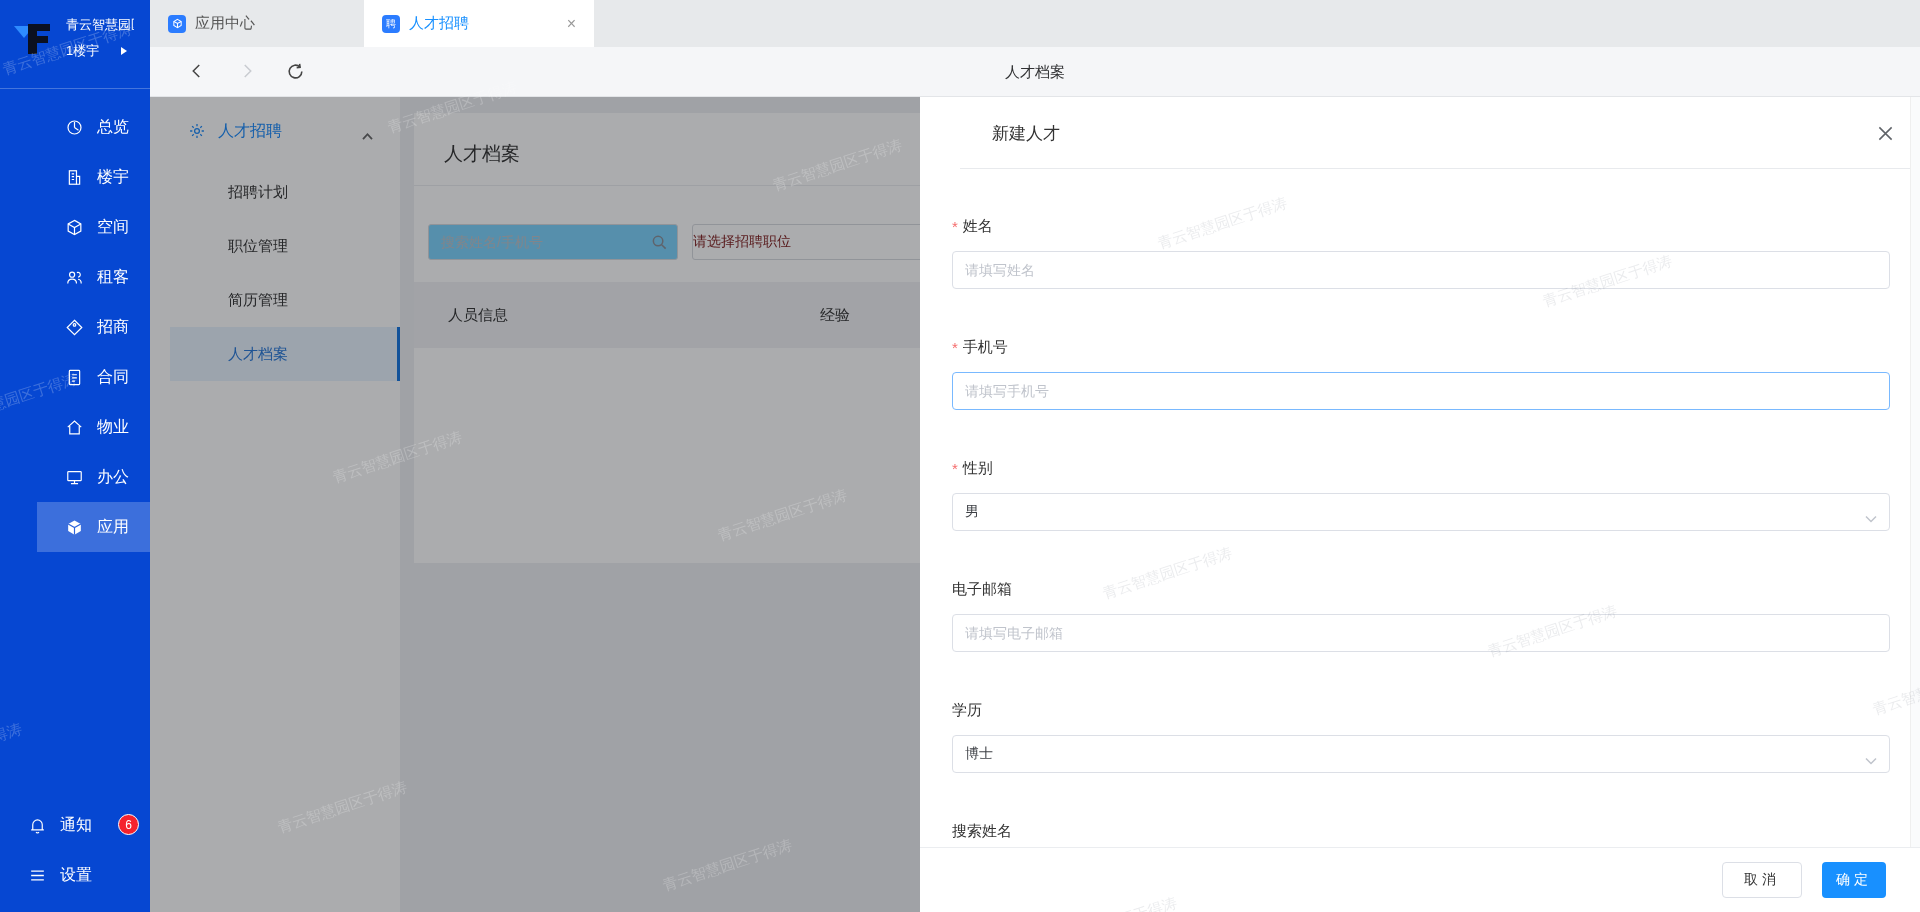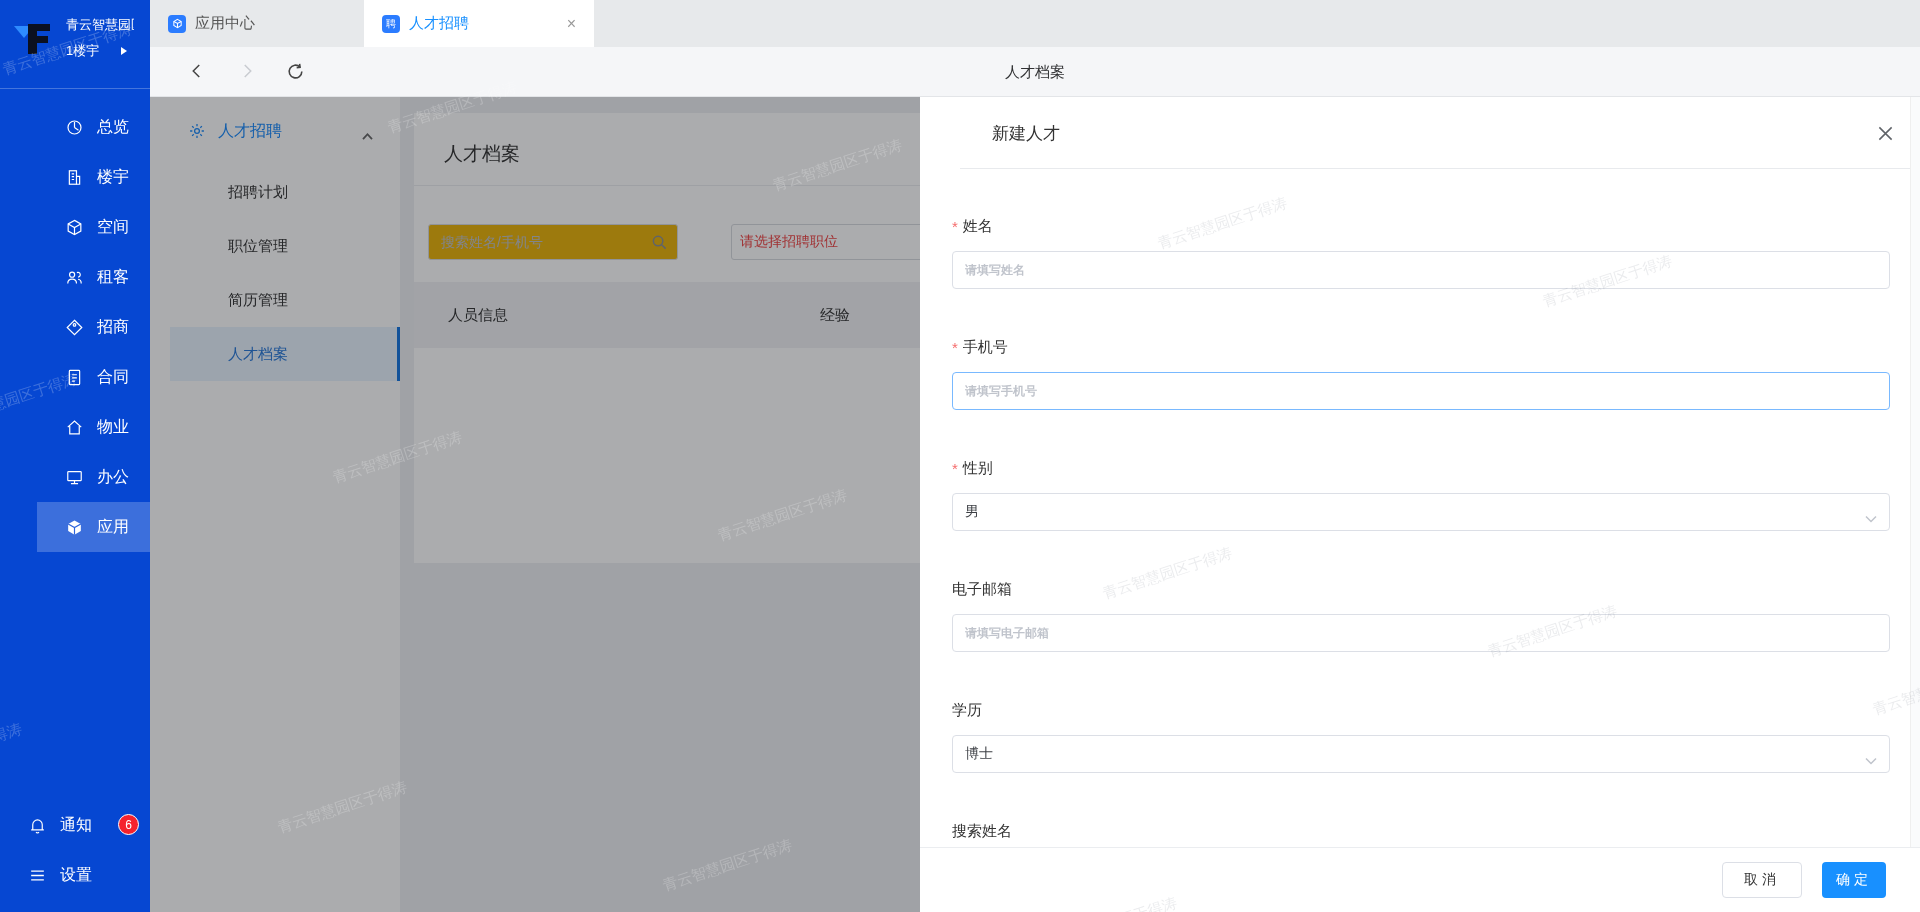--- a/index.html
+++ b/index.html
@@ -39,43 +39,43 @@
   .submenu { position:absolute; left:0; top:0; width:250px; bottom:0; background:#fff; }
   .submenu-header { height:68px; display:flex; align-items:center; padding-left:38px; gap:12px; color:#1989fa; font-size:16px; position:relative; cursor:pointer; }
   .submenu-caret { position:absolute; right:26px; top:30px; }
   .submenu-item { height:54px; display:flex; align-items:center; padding-left:78px; font-size:15px; color:#333; cursor:pointer;font-family:Liberation Serif, serif; }
   .submenu-item.active { background:#e9f3fd; color:#2878d8; border-right:3px solid #1576e0; margin-left:20px; padding-left:58px; }
 
   .main-card { position:absolute; left:264px; top:16px; width:1240px; height:450px; background:#fff; }
   .card-title { padding:28px 0 0 30px; font-size:19px; color:#333; }
   .card-divider { margin-top:18px; height:1px; background:#ebedf0; }
   .filter-row { margin:38px 0 0 14px; display:flex; gap:14px; }
-  .search-box { width:250px; height:36px; border:1px solid #d8dadf; border-radius:3px; background:#eab308; position:relative; }
+  .search-box { width:250px; height:36px; border:1px solid #d8dadf; border-radius:3px; background:#7dd3fc; position:relative; }
   .search-box input { border:0; outline:0; width:100%; height:100%; padding:0 32px 0 12px; font-size:14px; color:#333; background:transparent; }
   .search-box input::placeholder { color:#bfc3c9; }
   .search-ic { position:absolute; right:9px; top:9px; }
-  .select-box { width:246px; height:36px; border:1px solid #d8dadf; border-radius:3px; background:#fff; display:flex; align-items:center; padding-left:8px; font-size:14px; color:#ef4444; cursor:pointer;margin-left:39px; }
+  .select-box { width:246px; height:36px; border:1px solid #d8dadf; border-radius:3px; background:#fff; display:flex; align-items:center; padding-left:0; font-size:14px; color:#7f1d1d; cursor:pointer; }
   .table-header { margin-top:22px; height:66px; background:#f1f2f4; display:flex; align-items:center; }
   .th-cell1 { padding-left:34px; width:406px; font-size:15px; color:#333; }
   .th-cell2 { font-size:15px; color:#333; }
 
   
   .mask { position:absolute; left:150px; top:97px; width:770px; height:815px; background:rgba(14,17,23,.35); z-index:40; }
 
   
   .drawer { position:absolute; left:920px; top:97px; right:0; bottom:0; background:#fff; z-index:50; }
   .drawer-header { height:72px; position:relative; border-bottom:1px solid #e8eaed;margin-left:40px; }
   .drawer-title { position:absolute; left:32px; top:25px; font-size:17px; font-weight:500; color:#333; }
   .drawer-close { position:absolute; right:26px; top:28px; cursor:pointer; }
   .drawer-body { position:absolute; top:73px; left:0; right:0; bottom:65px; padding:48px 30px 0 32px; overflow:hidden; }
   .field { margin-bottom:50px; }
   .field-label { font-size:15px; color:#333; margin-bottom:16px; display:flex; align-items:center; height:17px; }
   .req { color:#f56c6c; margin-right:5px; }
   .control { height:38px; border:1px solid #dcdfe6; border-radius:4px; position:relative; display:flex; align-items:center; background:#fff; }
-  .control input { border:0; outline:0; width:100%; padding:0 12px; font-size:12px; color:#333; background:transparent;font-weight:bold; }
+  .control input { border:0; outline:0; width:100%; padding:0 12px; font-size:14px; color:#333; background:transparent; }
   .control input::placeholder { color:#c0c4cc; }
   .control.focused { border-color:#79b9ff; }
   .select-value { padding-left:12px; font-size:14px; color:#3c3f44; }
   .chev { position:absolute; right:12px; top:15px; }
   .drawer-footer { position:absolute; left:0; right:0; bottom:0; height:65px; background:#fff; border-top:1px solid #ebedf0; display:flex; align-items:center; justify-content:flex-end; gap:20px; padding-right:34px; z-index:2; }
   .btn { height:36px; border-radius:4px; font-size:14px; display:flex; align-items:center; justify-content:center; letter-spacing:4px; cursor:pointer; }
   .btn-cancel { width:80px; background:#fff; border:1px solid #dcdfe6; color:#333; }
   .btn-confirm { width:64px; background:#1890ff; border:none; color:#fff; }
   .scroll-track { position:absolute; right:0; top:0; bottom:0; width:10px; background:#fafbfc; border-left:1px solid #efefef; }
 

